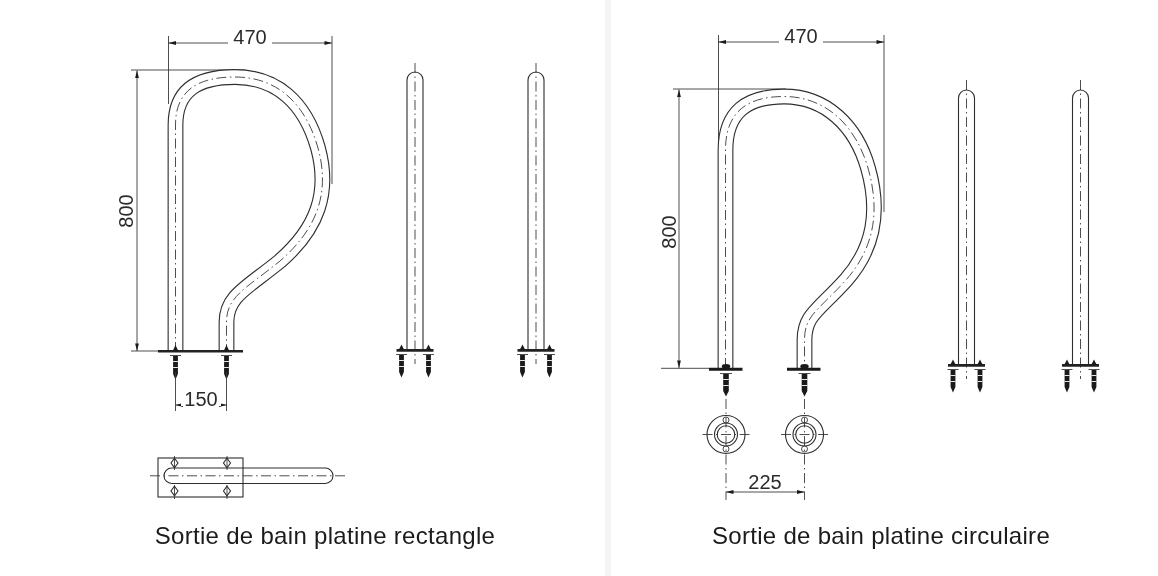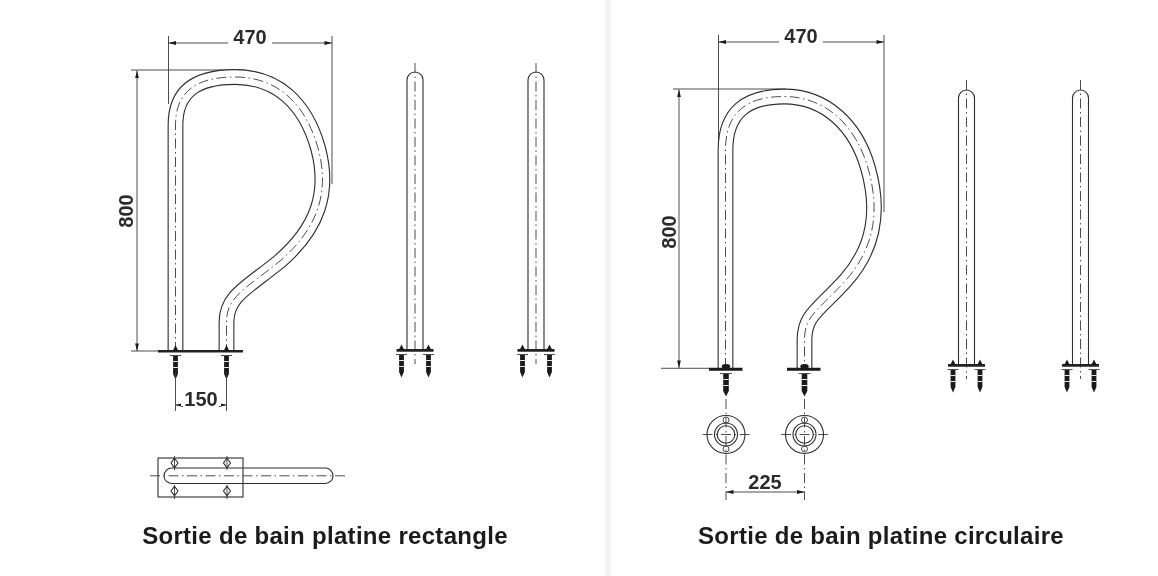--- a/index.html
+++ b/index.html
@@ -1,17 +1,17 @@
 <!DOCTYPE html>
 <html><head>
 <meta charset="utf-8">
 <style>
   html,body{margin:0;padding:0;background:#ffffff;}
   .stage{position:relative;width:1158px;height:576px;background:#ffffff;overflow:hidden;
-         font-family:"Liberation Sans", sans-serif;font-weight:bold;}
+         font-family:"Liberation Sans", sans-serif;}
   svg{display:block;}
   .ln{fill:none;stroke:#2e2e2e;stroke-width:1.1;}
   .thin{fill:none;stroke:#3a3a3a;stroke-width:0.9;}
   .cl{fill:none;stroke:#3a3a3a;stroke-width:0.9;stroke-dasharray:10 3.5 1.5 3.5;}
   .plate{fill:none;stroke:#222222;stroke-width:2.6;}
   .plate-thick{fill:none;stroke:#1a1a1a;stroke-width:3;}
   .dk{fill:#1a1a1a;stroke:none;}
   .wt{stroke:#ffffff;stroke-width:0.9;}
   .tube-out{fill:none;stroke:#2e2e2e;stroke-width:15.8;}
   .tube-in{fill:none;stroke:#ffffff;stroke-width:13.6;}

